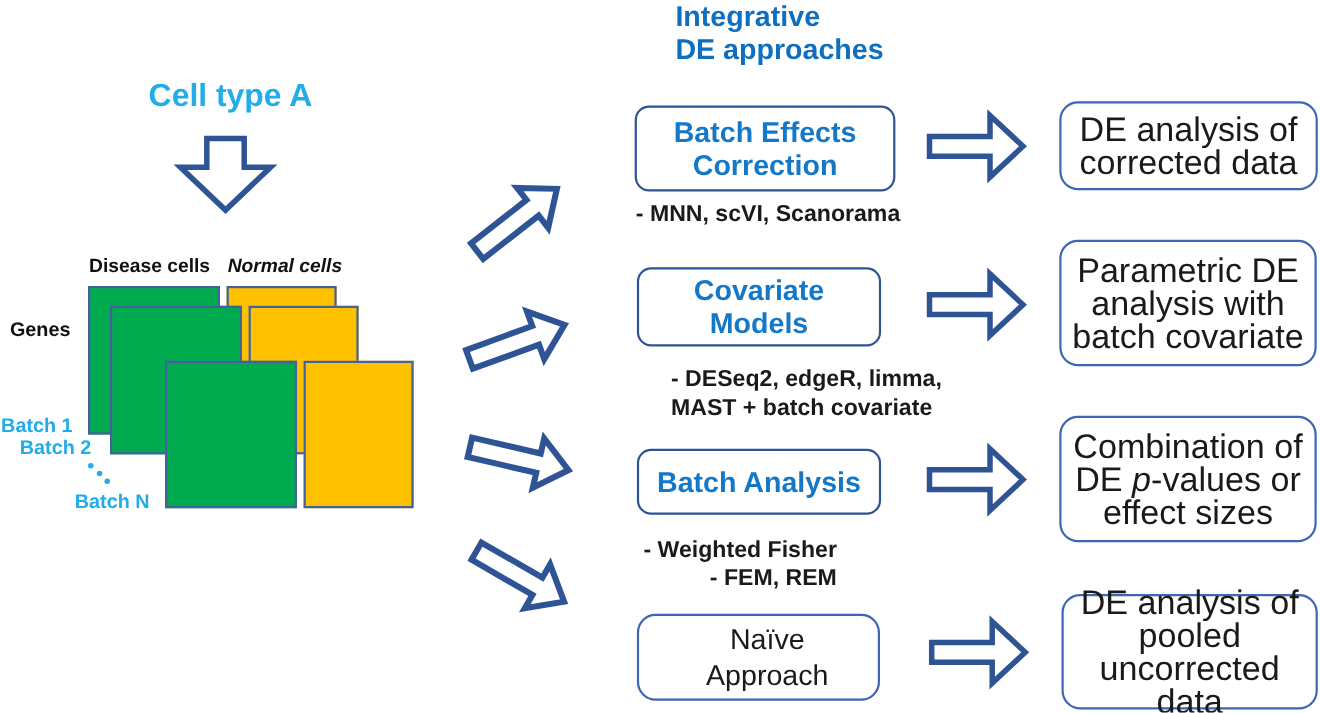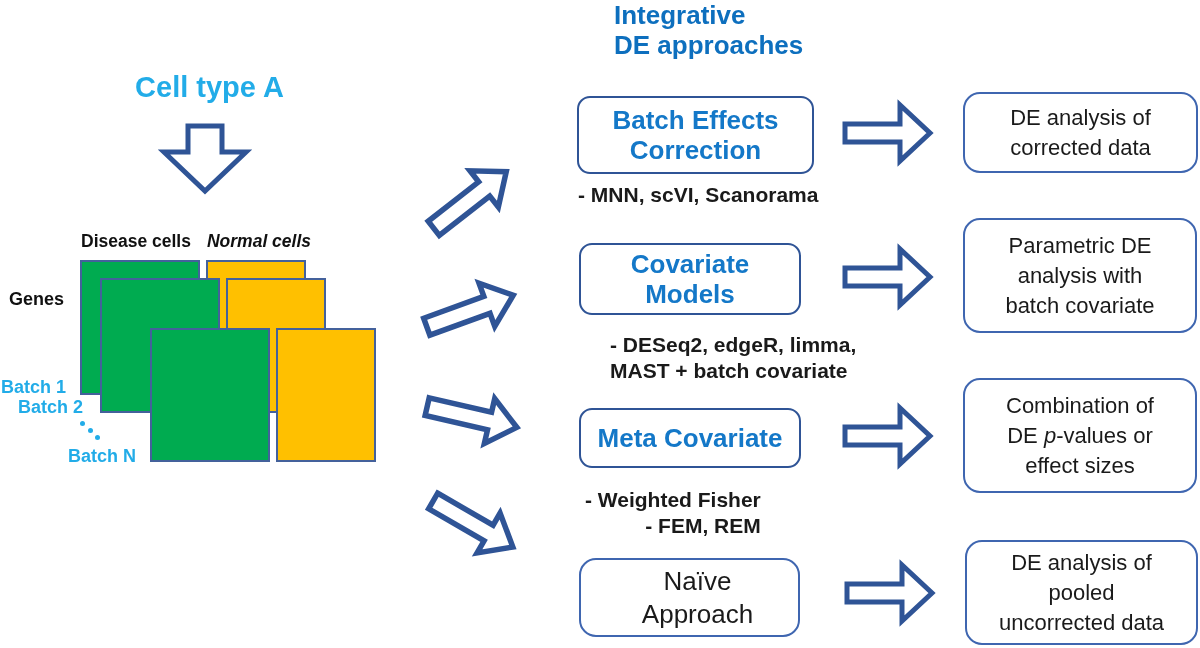--- a/index.html
+++ b/index.html
@@ -25,21 +25,21 @@
   
   .mid-box{border:2.5px solid #2F5496;border-radius:13px;background:#fff;
     display:flex;flex-direction:column;align-items:center;justify-content:center;
     text-align:center;box-sizing:border-box;}
   .mid-box .hd{color:#1478C8;font-weight:bold;font-size:26px;line-height:30px;}
   .naive-box{border-color:#3F66B0;border-radius:17px;padding-left:16px;}
   .naive-box .hd{color:#1a1a1a;font-weight:normal;font-size:26px;line-height:33px;}
   .sub-list{color:#1a1a1a;font-size:21px;line-height:26px;font-weight:bold;}
   .right-box{border:2.5px solid #3F66B0;border-radius:17px;background:#fff;
     display:flex;flex-direction:column;align-items:center;justify-content:center;
-    text-align:center;box-sizing:border-box;color:#1a1a1a;font-size:22px;line-height:30px;}
+    text-align:center;box-sizing:border-box;color:#1a1a1a;font-size:31px;line-height:30px;}
   .ital{font-style:italic;}
   svg{display:block;overflow:visible;}
 </style>
 </head>
 <body>
 
 <div class="canvas">
 
   <div class="abs diagram-title">
     <div>Integrative</div>
@@ -94,21 +94,21 @@
   <div class="abs mid-box" style="left:579px;top:243px;width:222px;height:72px;">
     <div class="hd">Covariate</div>
     <div class="hd">Models</div>
   </div>
   <div class="abs sub-list" style="left:610px;top:332px;">
     <div>- DESeq2, edgeR, limma,</div>
     <div>MAST + batch covariate</div>
   </div>
 
   <div class="abs mid-box" style="left:579px;top:408px;width:222px;height:60px;">
-    <div class="hd">Meta Covariate</div>
+    <div class="hd">Batch Analysis</div>
   </div>
   <div class="abs sub-list" style="left:585px;top:487px;text-align:right;">
     <div>- Weighted Fisher</div>
     <div>- FEM, REM</div>
   </div>
 
   <div class="abs mid-box naive-box" style="left:579px;top:558px;width:221px;height:79px;">
     <div class="hd">Naïve</div>
     <div class="hd">Approach</div>
   </div>

